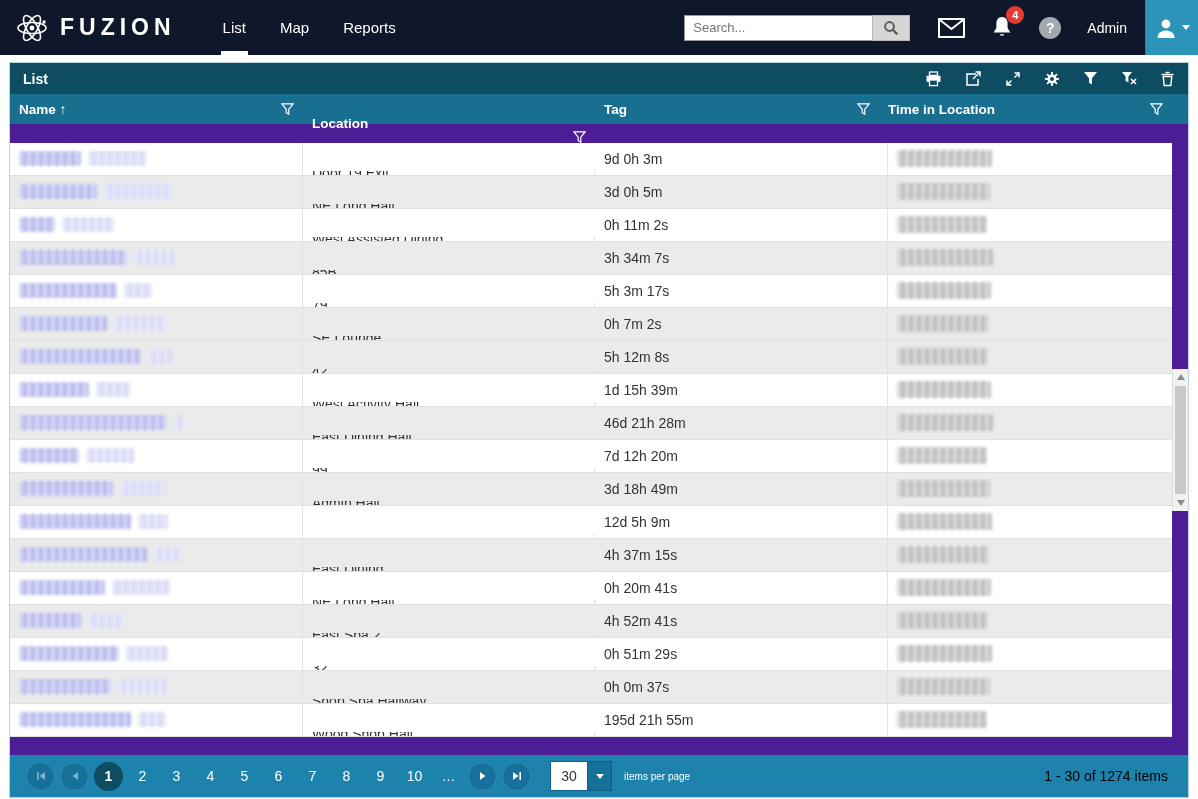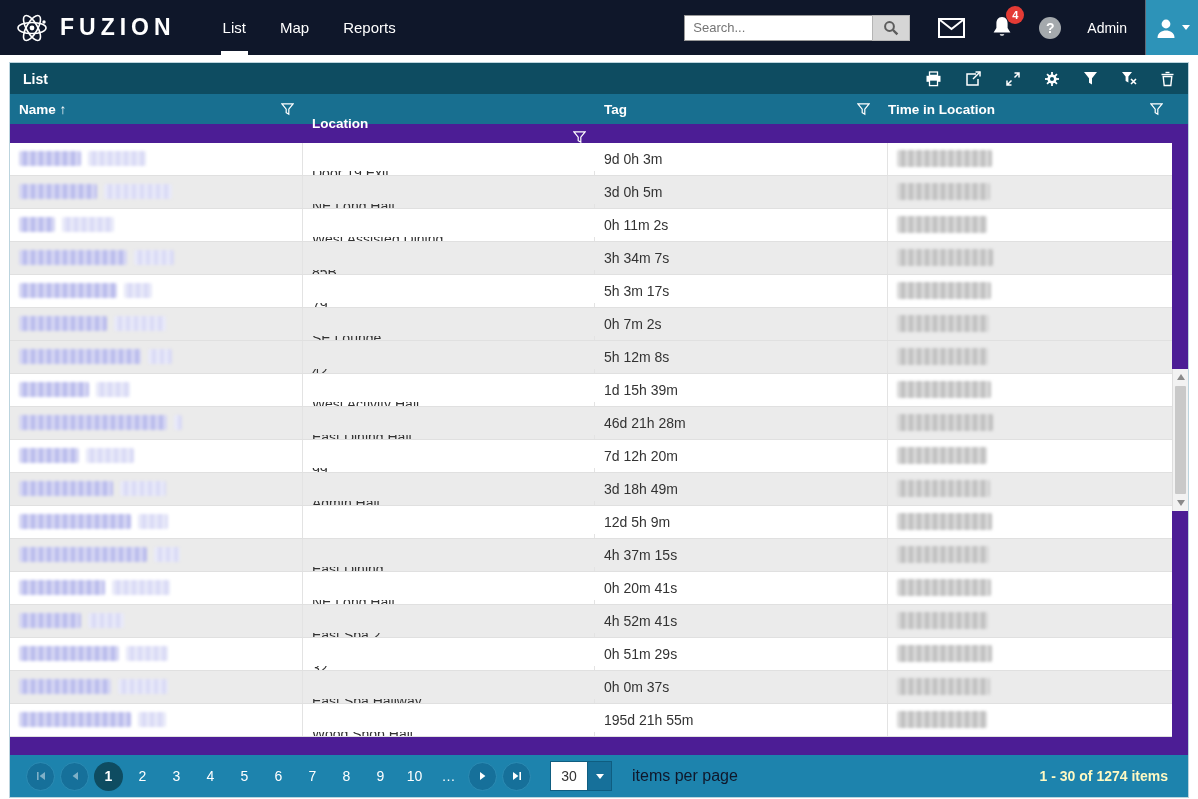--- a/index.html
+++ b/index.html
@@ -63,22 +63,22 @@
 
   
   .pagination { height:42px; background:#1d83ad; display:flex; align-items:center; padding:0 16px; flex:none; }
   .pg-btn { width:29px; height:29px; border-radius:50%; display:flex; align-items:center; justify-content:center; margin-right:5px; color:#fff; font-size:14px; cursor:pointer; flex:none; }
   .pg-arrow { background:#16709a; border:1px solid #2c8cb4; }
   .pg-arrow.disabled svg { opacity:.45; }
   .pg-num.active { background:#0e4c61; font-weight:bold; }
   .pg-select { display:flex; align-items:flex-start; margin-left:14px; margin-right:12px; }
   .pg-size { width:38px; height:30px; background:#fff; border:1px solid #0f5d80; display:flex; align-items:center; justify-content:center; font-size:14px; color:#333; }
   .pg-caret { width:24px; height:30px; background:#16709a; border:1px solid #0f5d80; border-left:none; display:flex; align-items:center; justify-content:center; cursor:pointer; }
-  .items-label { color:#0f172a; font-size:16px;margin-left:8px; }
-  .range-label { margin-left:auto; color:#fef9c3; font-size:14px; padding-right:4px;font-weight:bold; }
+  .items-label { color:#ffffff; font-size:10px; }
+  .range-label { margin-left:auto; color:#000000; font-size:14px; padding-right:4px; }
 </style>
 </head>
 <body>
 
 <header class="topbar">
   <div class="brand">
     <span style="display:flex;">
       <svg width="36" height="36" viewBox="0 0 36 36">
         <g fill="none" stroke="#fff" stroke-width="1.6">
           <ellipse cx="18" cy="18" rx="14" ry="5.5"></ellipse>
@@ -425,21 +425,21 @@
             <div class="cell c2">0h 51m 29s</div>
             <div class="cell c3">
               <span class="redact tag" style="width: 95px;"></span>
             </div>
           </div>
           <div class="row alt">
             <div class="cell c0">
               <span class="redact name" style="width: 92px;"></span>
               <span class="redact name2" style="width: 50px;"></span>
             </div>
-            <div class="cell c1">East Spa Hallway</div>
+            <div class="cell c1">Shop Spa Hallway</div>
             <div class="cell c2">0h 0m 37s</div>
             <div class="cell c3">
               <span class="redact tag" style="width: 93px;"></span>
             </div>
           </div>
           <div class="row">
             <div class="cell c0">
               <span class="redact name" style="width: 112px;"></span>
               <span class="redact name2" style="width: 28px;"></span>
             </div>

